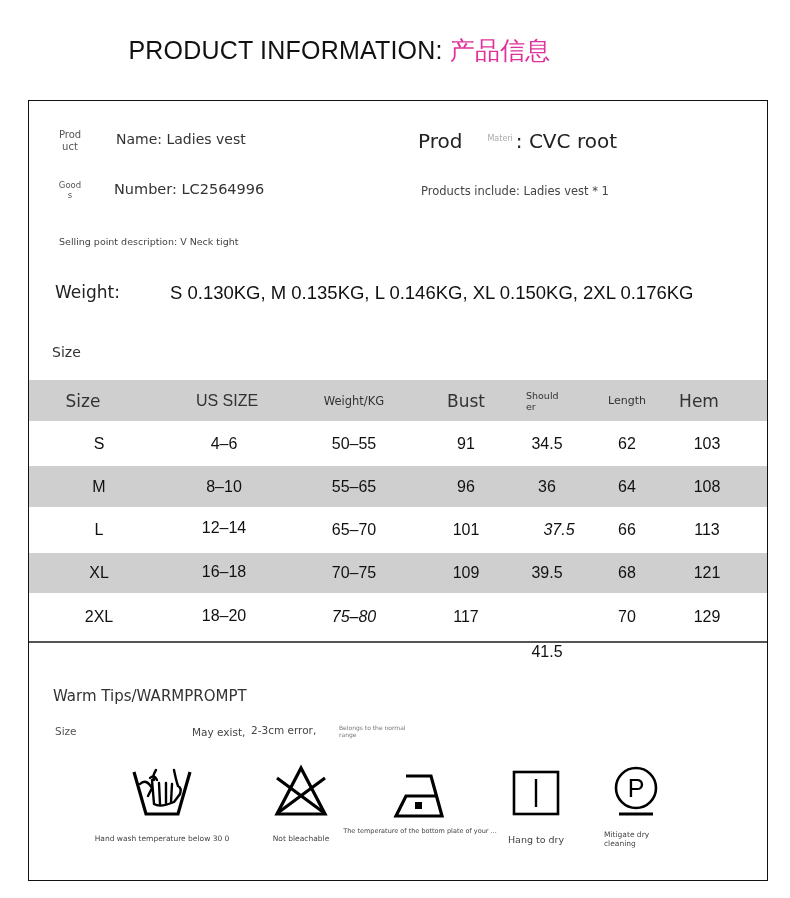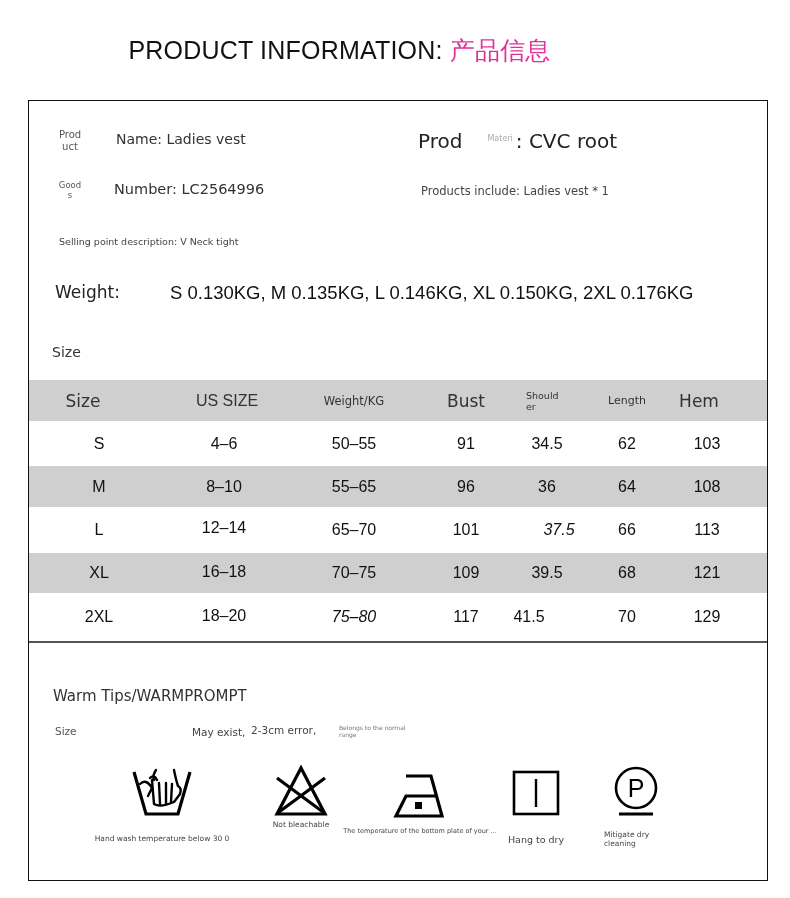--- a/index.html
+++ b/index.html
@@ -133,21 +133,21 @@
     <div class="cell" style="left:488px; width:60px;">39.5</div>
     <div class="cell" style="left:568px; width:60px;">68</div>
     <div class="cell" style="left:648px; width:60px;">121</div>
   </div>
 
   <div class="row" style="height:48px;">
     <div class="cell" style="left:40px; width:60px;">2XL</div>
     <div class="cell" style="left:165px; width:60px; top:-1px;">18–20</div>
     <div class="cell" style="left:285px; width:80px;font-style:italic;">75–80</div>
     <div class="cell" style="left:407px; width:60px;">117</div>
-    <div class="cell" style="left:470px; width:60px;">41.5</div>
+    <div class="cell" style="left:488px; width:60px;margin-top:35px;">41.5</div>
     <div class="cell" style="left:568px; width:60px;">70</div>
     <div class="cell" style="left:648px; width:60px;">129</div>
   </div>
 </div>
 <div class="table-bottom-line"></div>
 
 <div class="abs warm-title" style="left:53px; top:687px;">Warm Tips/WARMPROMPT</div>
 <div class="abs small-text" style="left:55px; top:725px; font-size:10.5px; color:#555;">Size</div>
 <div class="abs small-text" style="left:192px; top:726px; font-size:10.5px;">May exist,</div>
 <div class="abs small-text" style="left:251px; top:724px; font-size:10.5px;">2-3cm error,</div>
@@ -164,21 +164,21 @@
   </svg>
   <div class="care-label" style="margin-top:14px;">Hand wash temperature below 30 0</div>
 </div>
 
 <div class="care" style="left:256px; top:764px; width:90px;">
   <svg width="60" height="56" viewBox="0 0 60 56">
     <path d="M30 4 L6 50 L54 50 Z" fill="none" stroke="#000" stroke-width="3.2" stroke-linejoin="miter"></path>
     <line x1="6" y1="14" x2="52" y2="48" stroke="#000" stroke-width="3.2"></line>
     <line x1="54" y1="14" x2="8" y2="48" stroke="#000" stroke-width="3.2"></line>
   </svg>
-  <div class="care-label" style="">Not bleachable</div>
+  <div class="care-label" style="margin-top:14px;">Not bleachable</div>
 </div>
 
 <div class="care" style="left:345px; top:766px; width:150px;">
   <svg width="60" height="54" viewBox="0 0 60 54">
     <path d="M16 10 L41 10 L52 50 L6 50 L16 30 L47 30" fill="none" stroke="#000" stroke-width="3.2" stroke-linejoin="miter"></path>
     <rect x="25" y="36" width="7" height="7" fill="#000"></rect>
   </svg>
   <div class="care-label" style="margin-top:7px; font-size:6.5px;">The temperature of the bottom plate of your ...</div>
 </div>
 

